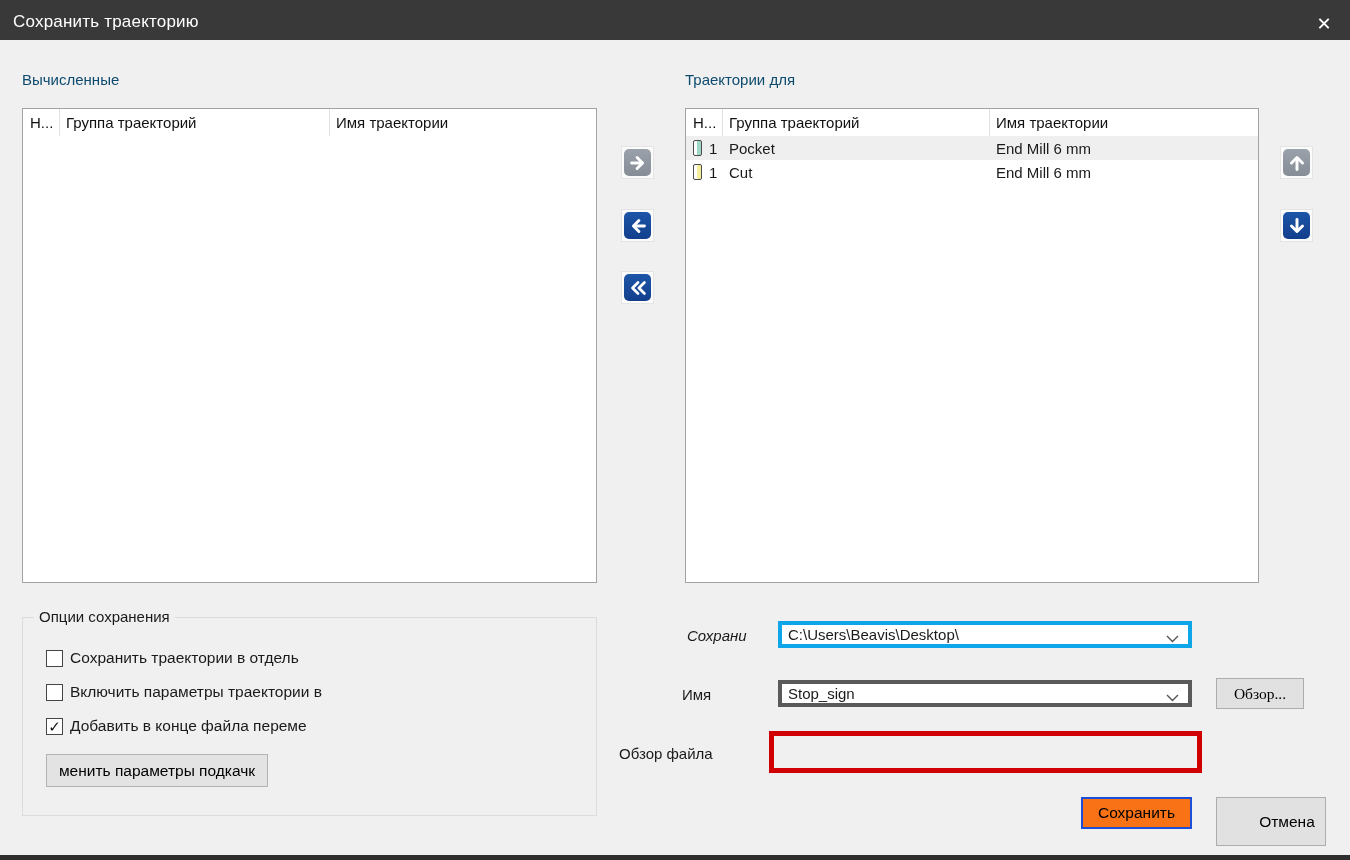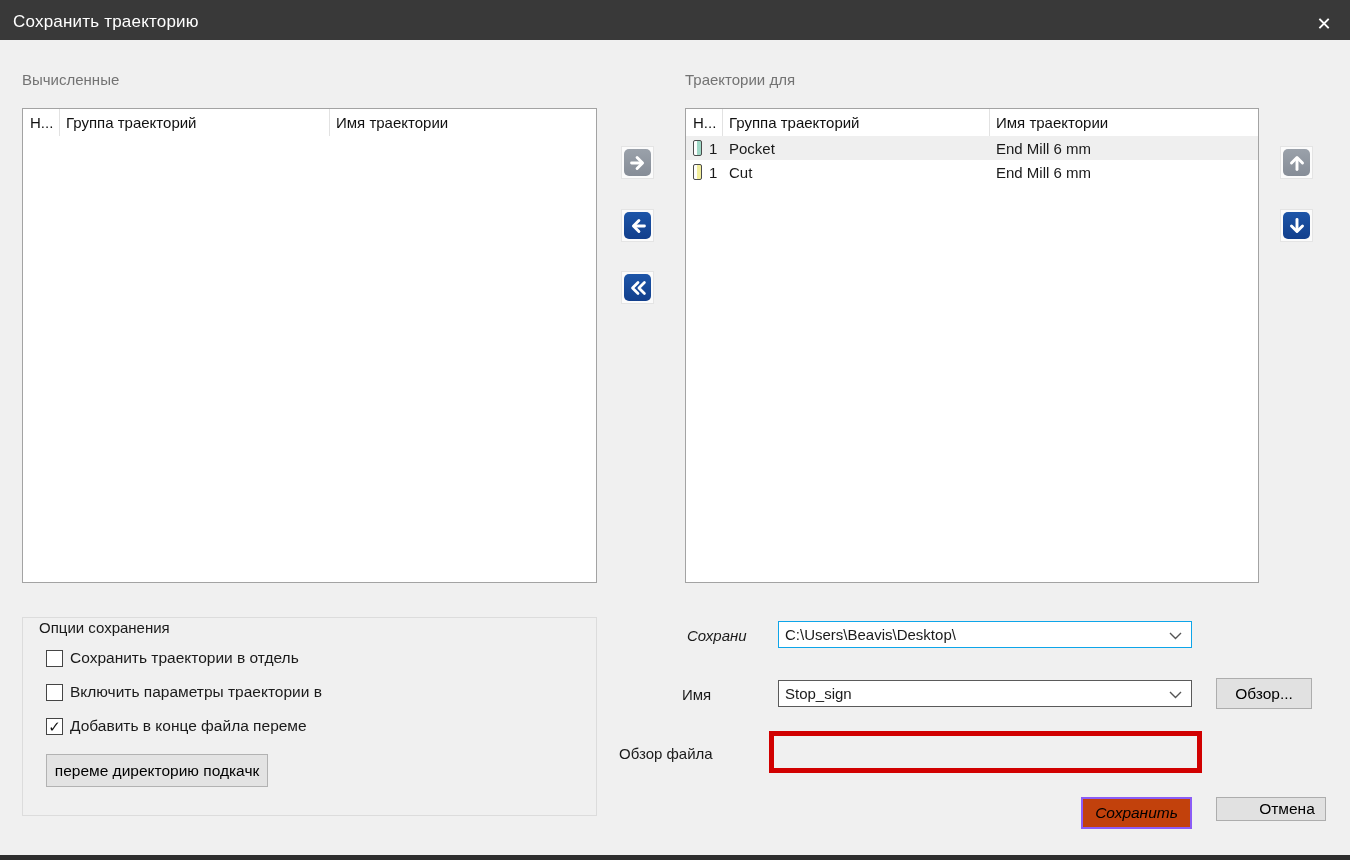--- a/index.html
+++ b/index.html
@@ -7,21 +7,21 @@
   .window {
     position:relative; width:1350px; height:860px; background:#f0f0f0;
     font-family:"Liberation Sans", sans-serif; color:#1a1a1a; overflow:hidden;
   }
   
   .titlebar { position:absolute; left:0; top:0; width:1350px; height:40px; background:#393939; }
   .titlebar .title { position:absolute; left:13px; top:12px; font-size:17px; color:#ffffff; letter-spacing:.2px; }
   .close-btn { position:absolute; right:12px; top:10px; width:28px; height:28px;
     display:flex; align-items:center; justify-content:center; color:#ffffff; font-size:18px; font-weight:300; cursor:default; }
   
-  .panel-label { position:absolute; font-size:15px; color:#737373; }
+  .panel-label { position:absolute; font-size:15px; color:#0c4a6e; }
   
   .list { position:absolute; top:108px; height:475px; background:#ffffff; border:1px solid #a3a3a3; }
   .list-left  { left:22px;  width:575px; }
   .list-right { left:685px; width:574px; }
   .list-header { display:flex; height:27px; font-size:15px; color:#111; }
   .list-header .hcol { display:flex; align-items:center; border-right:1px solid #e2e2e2; overflow:hidden; white-space:nowrap; }
   .list-header .hcol:last-child { border-right:none; }
   .hcol.c1 { width:37px; padding-left:7px; }
   .hcol.c2 { width:267px; padding-left:6px; }
   .list-left .hcol.c2 { width:270px; }
@@ -36,37 +36,37 @@
     background:linear-gradient(to right, #fdfdfd 0 45%, var(--c,#ccc) 45% 100%); flex:0 0 auto; }
   
   .arrow-btn { position:absolute; width:33px; height:33px; background:#fbfbfb; border:1px solid #e4e4e4;
     display:flex; align-items:center; justify-content:center; }
   .arrow-sq { width:27px; height:27px; border-radius:5px; display:flex; align-items:center; justify-content:center; }
   .arrow-sq.blue { background:linear-gradient(#1d55a8, #123f8c); }
   .arrow-sq.gray { background:linear-gradient(#9aa1aa, #868d97); }
   .arrow-sq svg { display:block; }
   
   .groupbox { position:absolute; left:22px; top:617px; width:575px; height:199px; border:1px solid #dcdcdc; }
-  .groupbox-title { position:absolute; left:34px; top:608px; background:#f0f0f0; padding:0 5px; font-size:15px;margin-top:11px; }
+  .groupbox-title { position:absolute; left:34px; top:608px; background:#f0f0f0; padding:0 5px; font-size:15px; }
   .cb-row { position:absolute; left:46px; display:flex; align-items:center; gap:7px; white-space:nowrap; }
   .cb { width:17px; height:17px; background:#ffffff; border:1px solid #454545; display:flex; align-items:center; justify-content:center;
     font-size:15px; line-height:1; color:#111; flex:0 0 auto; }
   .cb-label { font-size:15.5px; }
   .spool-btn { position:absolute; left:46px; top:754px; width:222px; height:33px; background:#e3e3e3; border:1px solid #b2b2b2;
     font-size:15.5px; display:flex; align-items:center; justify-content:center; overflow:hidden; white-space:nowrap; }
   
   .form-label { position:absolute; font-size:15px; white-space:nowrap; }
-  .combo { position:absolute; height:27px; background:#ffffff; border:1px solid #0ea5e9;
+  .combo { position:absolute; height:27px; background:#ffffff; border:4px solid #0ea5e9;
     font-size:15px; display:flex; align-items:center; padding-left:6px; white-space:nowrap; overflow:hidden; }
   .combo .chev { position:absolute; right:9px; top:10px; }
   .combo.gray { background:#d9d9d9; border-color:#8a8a8a; }
   .red-frame { position:absolute; left:769px; top:731px; width:433px; height:42px; border:5px solid #d10000; }
   .push-btn { position:absolute; background:#e1e1e1; border:1px solid #adadad; font-size:15.5px;
     font-family:"Liberation Sans", sans-serif; display:flex; align-items:center; justify-content:center; }
-  .push-btn.default { border:2px solid #8b5cf6; background:#c2410c;font-style:italic; }
+  .push-btn.default { border:2px solid #1d4ed8; background:#f97316; }
   .bottom-strip { position:absolute; left:0; top:855px; width:1350px; height:5px; background:#2e2e2e; }
 </style>
 </head>
 <body>
 
 <div class="window">
 
   <div class="titlebar">
     <span class="title">Сохранить траекторию</span>
     <div class="close-btn">✕</div>
@@ -159,39 +159,39 @@
   <div class="cb-row" style="top:683px;">
     <span class="cb"></span>
     <span class="cb-label">Включить параметры траектории в</span>
   </div>
   <div class="cb-row" style="top:717px;">
     <span class="cb">
         <span>✓</span>
       </span>
     <span class="cb-label">Добавить в конце файла переме</span>
   </div>
-  <button class="spool-btn">переме директорию подкачк</button>
+  <button class="spool-btn">менить параметры подкачк</button>
 
   <div class="form-label" style="left:687px; top:627px;font-style:italic;">Сохрани</div>
   <div class="combo" style="left:778px; top:621px; width:414px;">
     <span>C:\Users\Beavis\Desktop\</span>
     <svg class="chev" width="13" height="8" viewBox="0 0 13 8" fill="none" stroke="#555555" stroke-width="1.4">
         <polyline points="1,1 6.5,6.5 12,1"></polyline>
       </svg>
   </div>
 
   <div class="form-label" style="left:682px; top:686px;">Имя</div>
   <div class="combo" style="left:778px; top:680px; width:414px; border-color:#5a5a5a;">
     <span>Stop_sign</span>
     <svg class="chev" width="13" height="8" viewBox="0 0 13 8" fill="none" stroke="#555555" stroke-width="1.4">
         <polyline points="1,1 6.5,6.5 12,1"></polyline>
       </svg>
   </div>
-  <button class="push-btn" style="left:1216px; top:678px; width:96px; height:31px;">Обзор...</button>
+  <button class="push-btn" style="left:1216px; top:678px; width:88px; height:31px;font-family:Liberation Serif, serif;">Обзор...</button>
 
   <div class="form-label" style="left:619px; top:745px;">Обзор файла</div>
   <div class="red-frame"></div>
 
   <button class="push-btn default" style="left:1081px; top:797px; width:111px; height:32px;">Сохранить</button>
-  <button class="push-btn" style="left:1216px; top:797px; width:110px; height:24px;padding-left:32px;">Отмена</button>
+  <button class="push-btn" style="left:1216px; top:797px; width:110px; height:49px;padding-left:32px;">Отмена</button>
 
   <div class="bottom-strip"></div>
 </div>
 
 </body></html>

